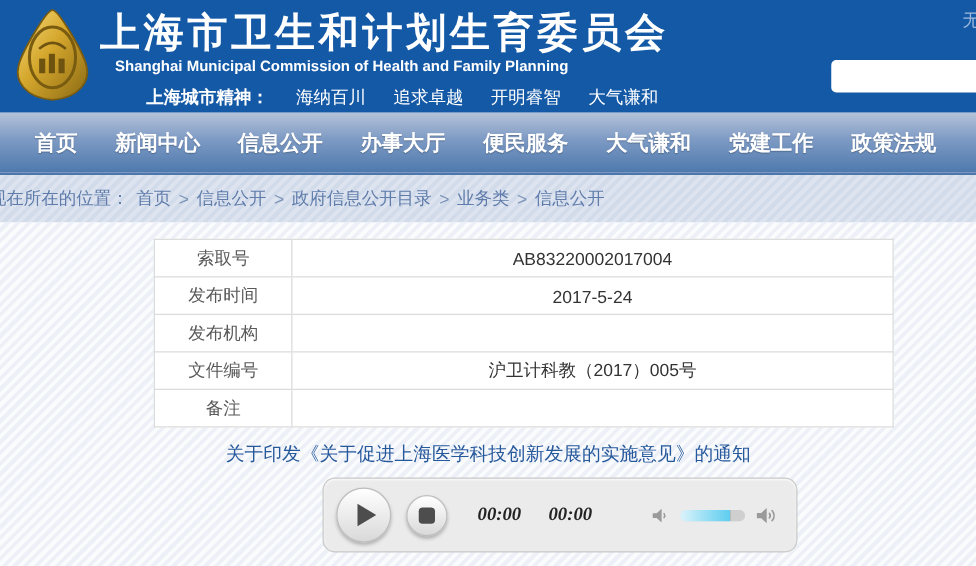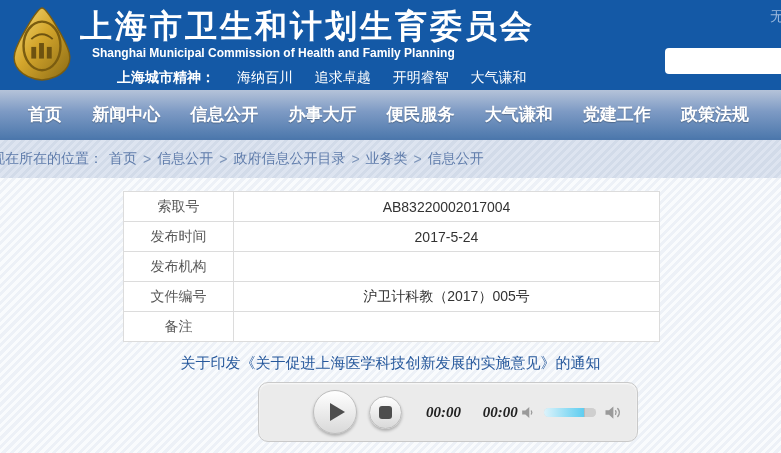--- a/index.html
+++ b/index.html
@@ -28,29 +28,29 @@
     display:flex; align-items:center; font-size:14px; color:#5f7cab; white-space:nowrap; }
   .breadcrumb-prefix { margin-left:-9px; }
   .breadcrumb-link { margin:0 6px; cursor:pointer; }
   .breadcrumb-sep { color:#7b93b8; }
 
   
   .content { width:781px; height:275px;
     background:repeating-linear-gradient(135deg,#f9fbfd 0px,#f9fbfd 3px,#edf1f7 3px,#edf1f7 6px);
     padding-top:13px; }
 
-  table.meta-table { border-collapse:collapse; margin-left:123px; width:537px; background:#fff; }
+  table.meta-table { border-collapse:collapse; margin-left:123px; width:592px; background:#fff; }
   table.meta-table td { border:1px solid #dcdcdc; height:30px; font-size:14px; }
   td.meta-label { width:110px; text-align:center; color:#595959; }
   td.meta-value { text-align:center; color:#333; font-family:Liberation Sans, sans-serif; }
 
   .doc-title { margin-top:12px; text-align:center; font-size:15px; font-weight:normal; color:#26589c; }
 
   
-  .player { margin-left:258px; margin-top:9px; width:380px; height:60px; background:#ebebeb; border:1px solid #c9c9c9; border-radius:10px; display:flex; align-items:center; box-shadow:inset 0 1px 2px rgba(255,255,255,0.8);padding-left:44px; }
+  .player { margin-left:258px; margin-top:9px; width:380px; height:60px; background:#ebebeb; border:1px solid #c9c9c9; border-radius:10px; display:flex; align-items:center; box-shadow:inset 0 1px 2px rgba(255,255,255,0.8); }
   .btn-circle { border-radius:50%; background:linear-gradient(180deg,#ffffff 0%,#d9d9d9 100%); border:1px solid #bdbdbd; box-shadow:0 2px 3px rgba(0,0,0,0.25); display:flex; align-items:center; justify-content:center; cursor:pointer; }
   .play-btn { width:44px; height:44px; margin-left:10px; }
   .play-glyph { width:0; height:0; border-top:9px solid transparent; border-bottom:9px solid transparent; border-left:15px solid #4d4d4d; margin-left:4px; }
   .stop-btn { width:33px; height:33px; margin-left:12px; }
   .stop-glyph { width:13px; height:13px; background:#4d4d4d; border-radius:3px; }
   .time-group { margin-left:24px; font-family:"Liberation Serif","DejaVu Serif",serif; font-style:italic; font-weight:bold; font-size:15px; color:#222; }
   .time-total { margin-left:18px; }
   .volume-group { margin-left:auto; margin-right:14px; display:flex; align-items:center; }
   .speaker { cursor:pointer; display:block; }
   .vol-track { width:52px; height:9px; background:#d6d6d6; border-radius:5px; margin:0 6px; position:relative; cursor:pointer; }

